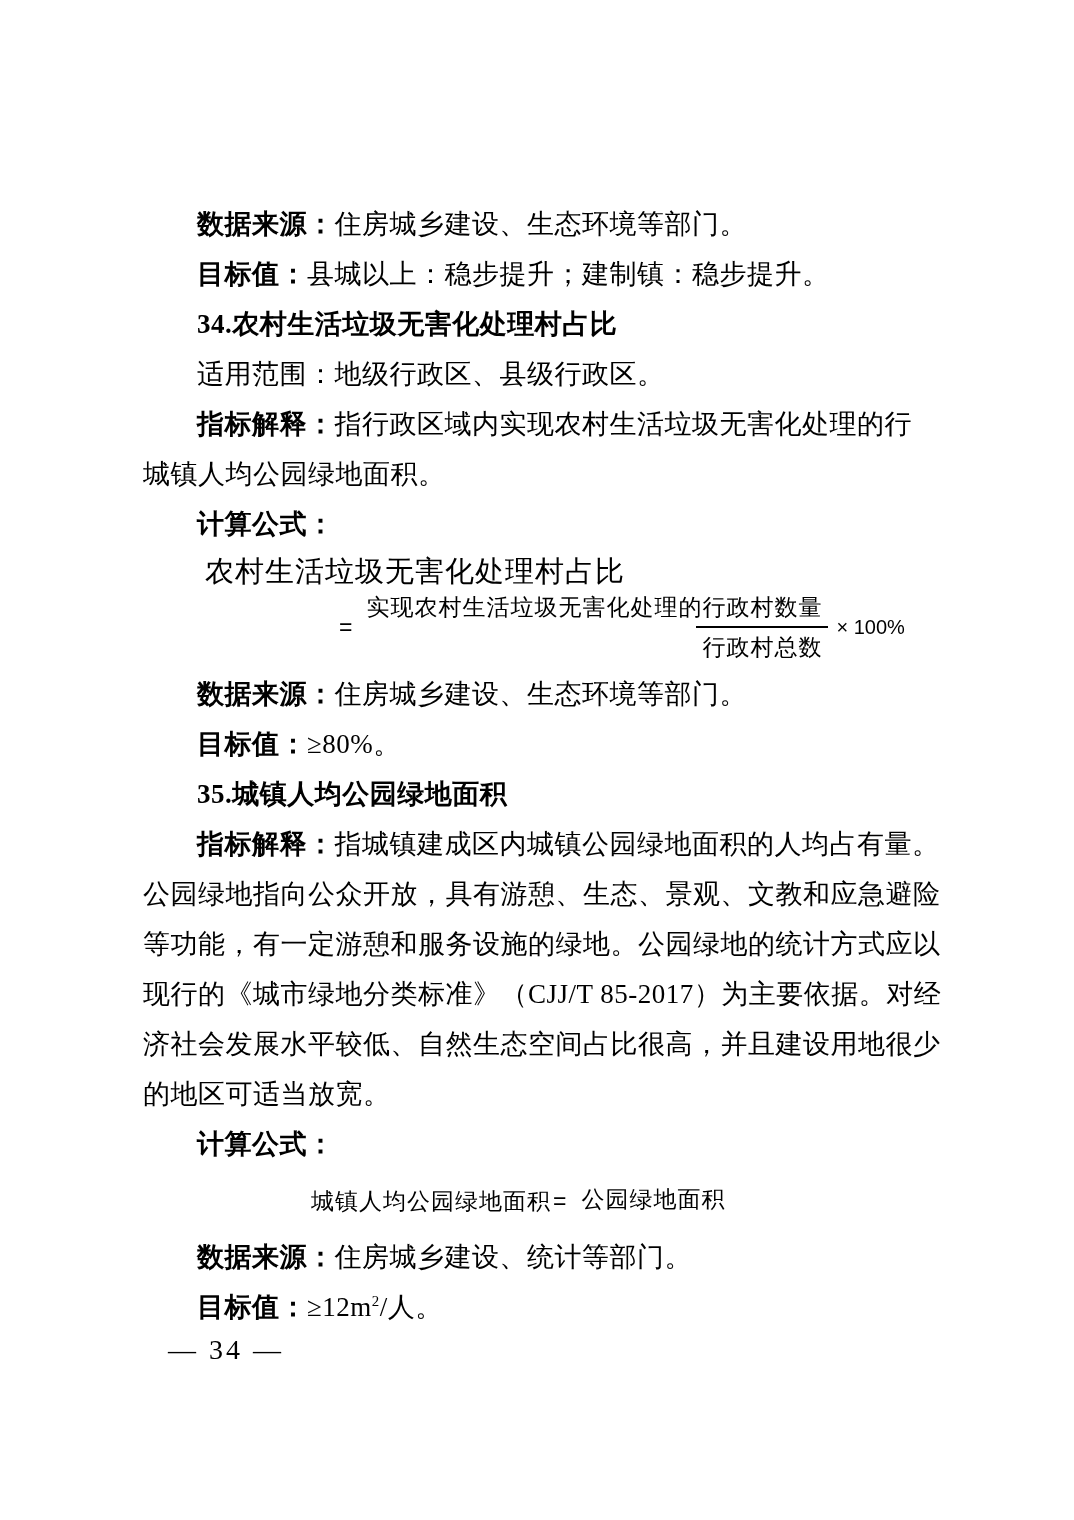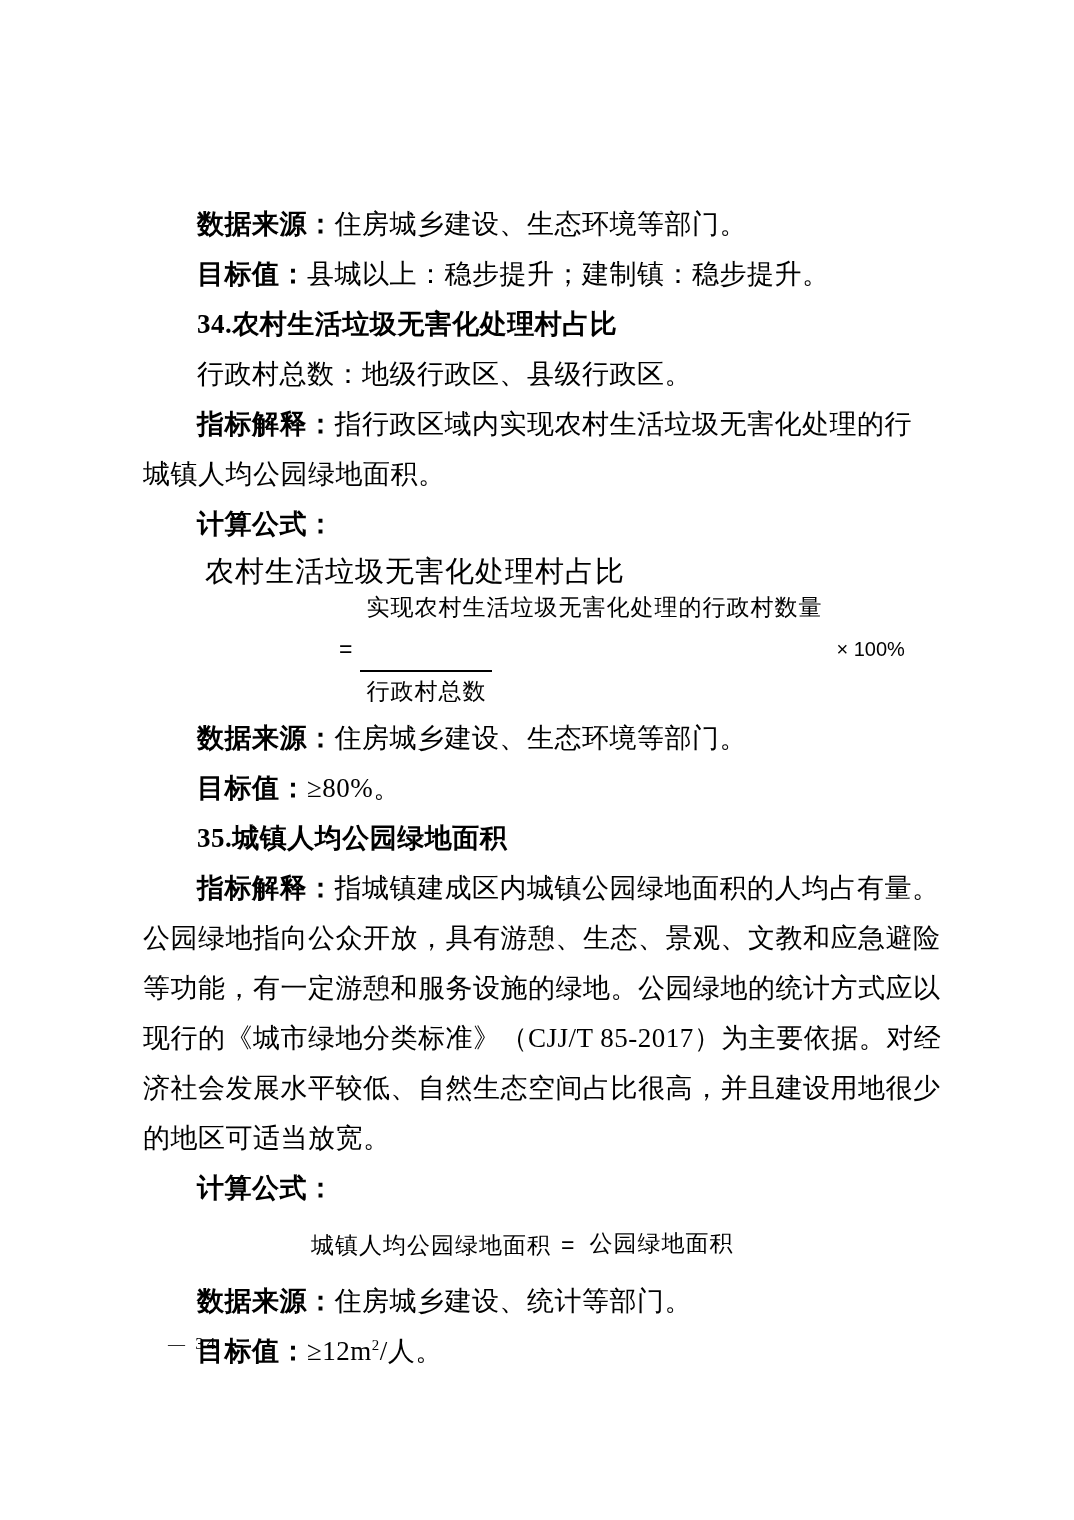--- a/index.html
+++ b/index.html
@@ -43,52 +43,51 @@
   }
   .equation2{
     display:flex;
     align-items:center;
     font-size:23px;
     font-family:"Liberation Sans","DejaVu Sans",sans-serif;
     margin:16px 0 14px 168px;
     letter-spacing:1px;
   }
   .eq-sign{ margin-right:8px; }
-  .eq-lead{ margin-right:10px; }
+  .eq-lead{ margin-right:2px; }
   .frac{
     display:inline-flex;
     flex-direction:column;
-    align-items:flex-start;
-    gap:44px;
+    align-items:flex-end;
   }
   .frac .num{ padding:0 6px 5px; line-height:28px; letter-spacing:1px; }
   .frac .den{ border-top:2px solid #000; padding:5px 6px 0; line-height:28px; letter-spacing:1px; }
   .mult{ margin-left:8px; font-size:20px; white-space:nowrap; }
 
   sup.sq{ font-size:0.55em; vertical-align:super; line-height:0; }
 
   .footer{
     position:absolute;
     left:168px; top:1334px;
-    font-size:17px;
+    font-size:28px;
     letter-spacing:3px;
   }
 </style>
 </head>
 <body>
 
 <div class="page">
 
   <p class="para"><span class="b">数据来源：</span><span>住房城乡建设、生态环境等部门。</span></p>
 
   <p class="para"><span class="b">目标值：</span><span>县城以上：稳步提升；建制镇：稳步提升。</span></p>
 
   <p class="para heading">34.农村生活垃圾无害化处理村占比</p>
 
-  <p class="para"><span>行政村总数：</span><span>地级行政区、县级行政区。</span></p>
+  <p class="para"><span>适用范围：</span><span>地级行政区、县级行政区。</span></p>
 
   <p class="para"><span class="b">指标解释：</span><span>指行政区域内实现农村生活垃圾无害化处理的行</span></p>
   <p class="para cont">城镇人均公园绿地面积。</p>
 
   <p class="para heading">计算公式：</p>
 
   <div>
     <div class="formula-lead">农村生活垃圾无害化处理村占比</div>
     <div class="equation">
       <span class="eq-sign">=</span>

